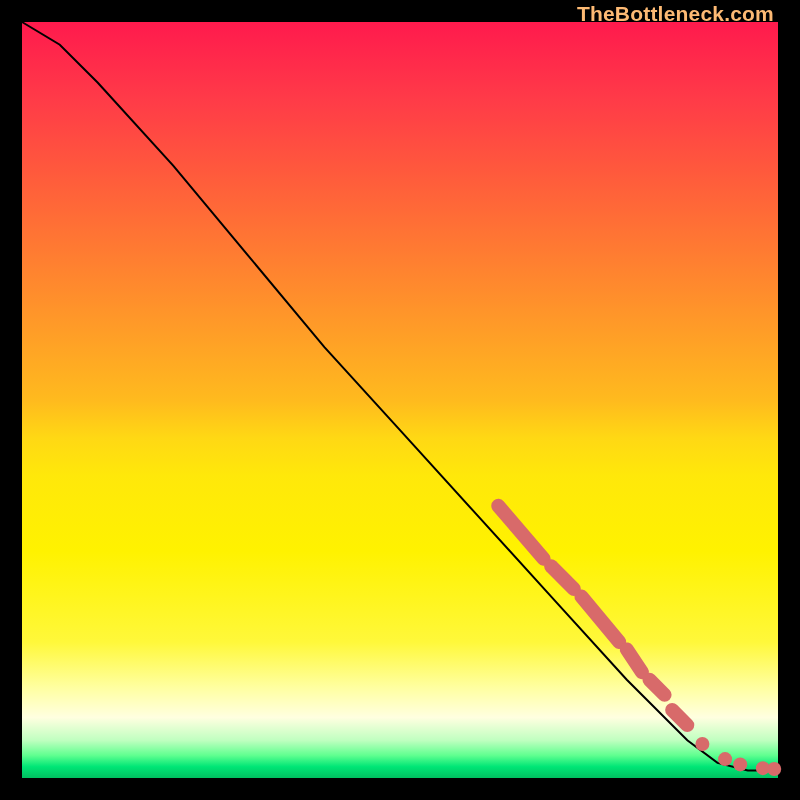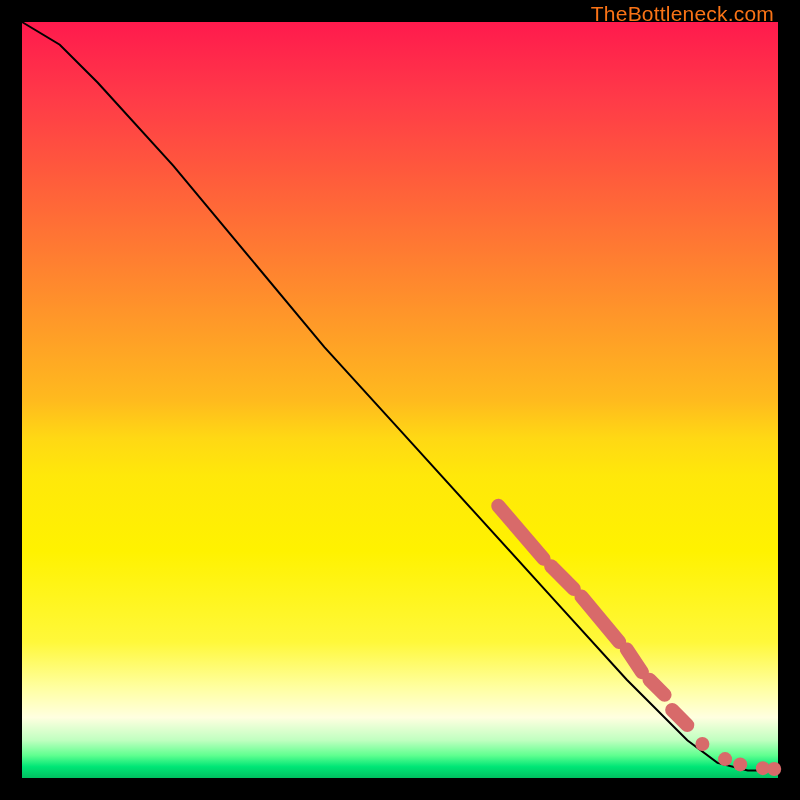--- a/index.html
+++ b/index.html
@@ -42,24 +42,24 @@
       #c0ffc0 95%,
       #60ff90 97%,
       #00e676 98.5%,
       #00c060 100%
     );
   }
   .watermark {
     position: absolute;
     top: 2px;
     right: 26px;
-    color: #f97316;
+    color: #fdba74;
     font-size: 21px;
     letter-spacing: 0.2px;
-    font-weight: 400;
+    font-weight: 700;
     margin-left: 36px;
   }
   svg.curve {
     position: absolute;
     left: 0;
     top: 0;
     width: 756px;
     height: 756px;
     overflow: visible;
   }

